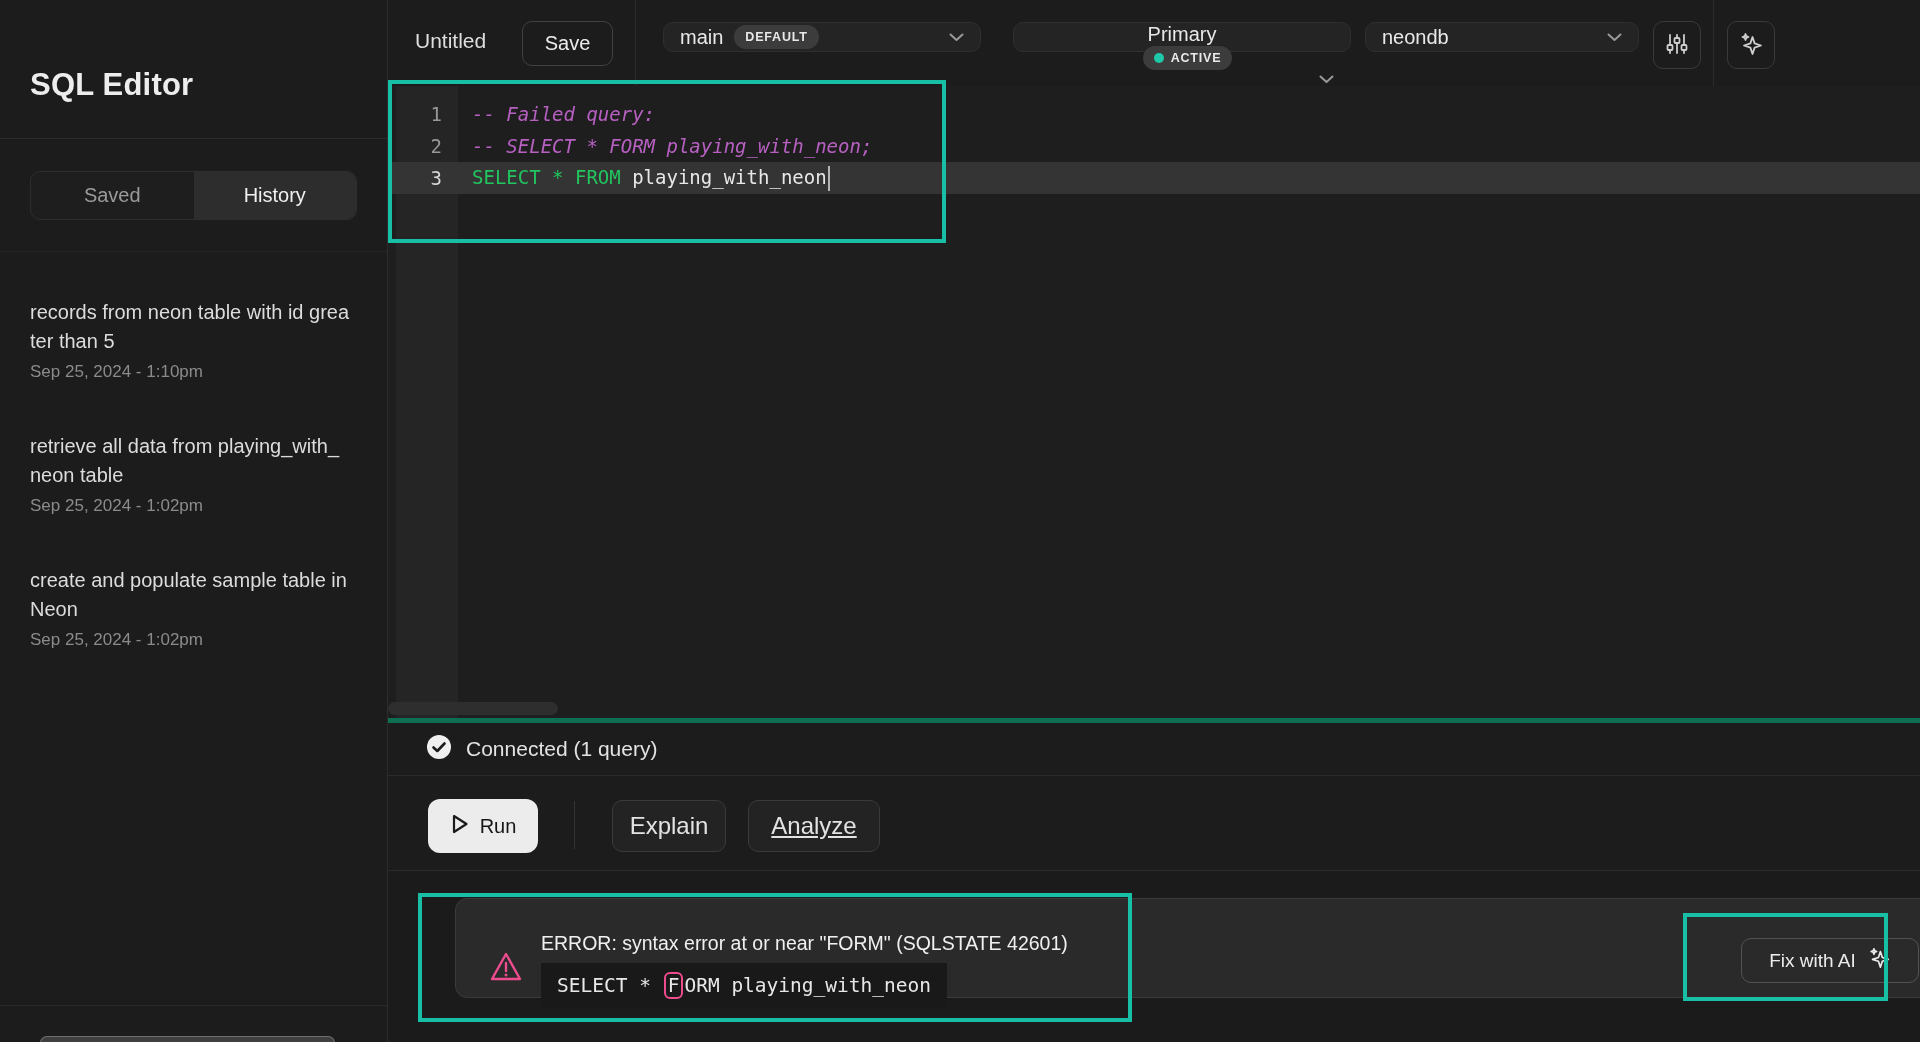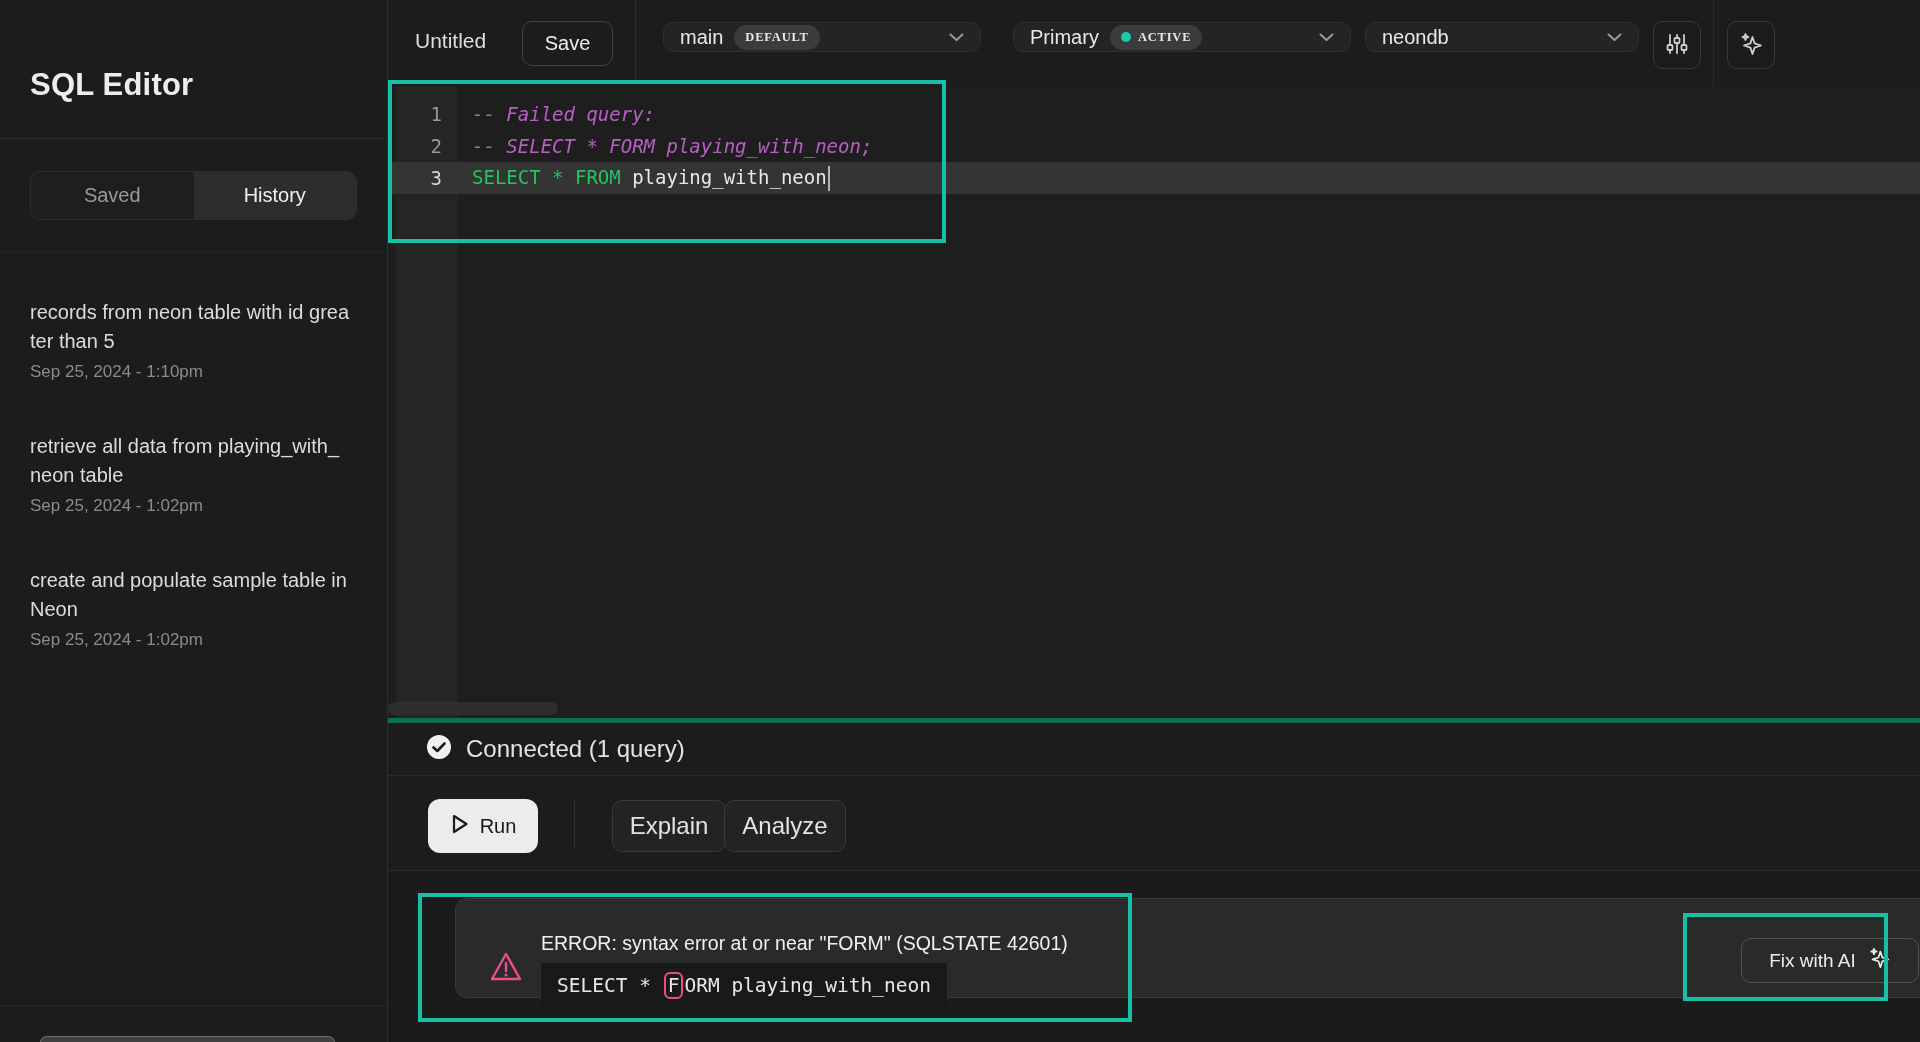--- a/index.html
+++ b/index.html
@@ -25,21 +25,21 @@
   
   .main { position:absolute; left:388px; top:0; width:1532px; height:1042px; background:#1c1c1c; }
 
   
   .topbar { position:absolute; left:0; top:0; width:100%; height:108px; }
   .doc-title { position:absolute; left:27px; top:29px; font-size:21px; color:#dedede; }
   .save-btn { position:absolute; left:134px; top:21px; width:91px; height:45px; border:1px solid #414141; border-radius:10px; background:transparent; color:#ececec; font-size:20px; display:flex; align-items:center; justify-content:center; cursor:pointer; }
   .topbar-vdiv { position:absolute; top:0; width:1px; height:86px; background:#2c2c2c; }
   .dd { position:absolute; top:22px; height:30px; background:#242424; border:1px solid #2f2f2f; border-radius:10px; display:flex; align-items:center; padding:0 16px; cursor:pointer; }
   .dd-label { font-size:20px; color:#e8e8e8; }
-  .badge { background:#3c3c3c; color:#e9e9e9; border-radius:20px; font-size:12.5px; font-weight:bold; letter-spacing:.8px; padding:5px 11px; margin-left:11px; display:flex; align-items:center;font-family:Liberation Serif, serif; }
+  .badge { background:#3c3c3c; color:#e9e9e9; border-radius:20px; font-size:12.5px; font-weight:bold; letter-spacing:.8px; padding:5px 11px; margin-left:11px; display:flex; align-items:center; }
   .dot { width:10px; height:10px; border-radius:50%; background:#1fc8a9; margin-right:7px; }
   .dd .chev { margin-left:auto; }
   .icon-btn { position:absolute; top:21px; width:48px; height:48px; border:1px solid #3a3a3a; border-radius:10px; background:transparent; display:flex; align-items:center; justify-content:center; cursor:pointer; }
 
   
   .editor { position:absolute; left:0; top:86px; width:100%; height:632px; background:#1e1e1e; }
   .gutter-strip { position:absolute; left:8px; top:0; width:62px; height:100%; background:#252525; }
   .code-line { position:absolute; left:0; width:100%; height:32px; display:flex; align-items:center; font-family:"DejaVu Sans Mono","Liberation Mono",monospace; font-size:19px; }
   .code-line .ln { width:70px; padding-right:16px; text-align:right; color:#989898; flex:none; font-family:"DejaVu Sans Mono",monospace; }
   .code-line .code { white-space:pre; }
@@ -48,21 +48,21 @@
   .tok-comment { color:#b760c2; font-style:italic; }
   .tok-kw { color:#22c55e; }
   .tok-plain { color:#e8e8e8; }
   .cursor { display:inline-block; width:2px; height:25px; background:#b5b5b5; vertical-align:middle; margin-left:1px; }
   .hscroll-thumb { position:absolute; left:0; top:616px; width:170px; height:13px; background:#2e2e2e; border-radius:7px; }
 
   .green-divider { position:absolute; left:0; top:718px; width:100%; height:5px; background:#0e6e52; }
 
   
   .status-row { position:absolute; left:0; top:723px; width:100%; height:53px; border-bottom:1px solid #2b2b2b; display:flex; align-items:center; padding-left:38px; }
-  .status-text { font-size:24px; color:#e3e3e3; margin-left:14px; }
+  .status-text { font-size:21px; color:#e3e3e3; margin-left:14px; }
   .actions-row { position:absolute; left:0; top:777px; width:100%; height:94px; border-bottom:1px solid #2b2b2b; }
   .run-btn { position:absolute; left:40px; top:22px; width:110px; height:54px; background:#ececec; color:#171717; border:none; border-radius:12px; font-size:20px; display:flex; align-items:center; justify-content:center; gap:10px; cursor:pointer; }
   .actions-vdiv { position:absolute; left:186px; top:24px; width:1px; height:48px; background:#333; }
   .ghost-btn { position:absolute; top:23px; height:52px; background:#232323; border:1px solid #3a3a3a; border-radius:10px; color:#e3e3e3; font-size:24px; display:flex; align-items:center; justify-content:center; cursor:pointer; }
 
   
   .results { position:absolute; left:0; top:872px; width:100%; height:170px; background:#1b1b1b; }
   .error-panel { position:absolute; left:25px; top:26px; width:1482px; height:100px; background:#2a2a2a; border:1px solid #3a3a3a; border-radius:12px;margin-left:42px; }
   .warn-icon { position:absolute; left:33px; top:52px; }
   .error-line1 { position:absolute; left:85px; top:33px; font-size:19.5px; color:#f0f0f0; }
@@ -119,21 +119,21 @@
       <div class="dd" style="left:275px; width:318px;">
         <span class="dd-label">main</span>
         <span class="badge">DEFAULT</span>
         <span class="chev">
           <svg width="15" height="9" viewBox="0 0 15 9">
               <path d="M1.5 1.5 L7.5 7 L13.5 1.5" fill="none" stroke="#9a9a9a" stroke-width="2" stroke-linecap="round" stroke-linejoin="round"></path>
             </svg>
         </span>
       </div>
 
-      <div class="dd" style="left:625px; width:338px;">
+      <div class="dd" style="left:625px; width:338px;flex-direction:column;">
         <span class="dd-label">Primary</span>
         <span class="badge">
             <span class="dot"></span>
             <span>ACTIVE</span>
           </span>
         <span class="chev">
           <svg width="15" height="9" viewBox="0 0 15 9">
               <path d="M1.5 1.5 L7.5 7 L13.5 1.5" fill="none" stroke="#9a9a9a" stroke-width="2" stroke-linecap="round" stroke-linejoin="round"></path>
             </svg>
         </span>
@@ -207,21 +207,21 @@
       <button class="run-btn">
         <span>
           <svg width="20" height="22" viewBox="0 0 20 22">
               <path d="M4 3 L16.5 11 L4 19 Z" fill="none" stroke="#1a1a1a" stroke-width="2.2" stroke-linejoin="round"></path>
             </svg>
         </span>
         <span>Run</span>
       </button>
       <div class="actions-vdiv"></div>
       <button class="ghost-btn" style="left:224px; width:114px;">Explain</button>
-      <button class="ghost-btn" style="left:336px; width:122px;">Analyze</button>
+      <button class="ghost-btn" style="left:360px; width:132px;text-decoration:underline;">Analyze</button>
     </div>
 
     <div class="results">
       <div class="error-panel">
         <span class="warn-icon">
           <svg width="34" height="32" viewBox="0 0 34 32">
             <path d="M17 3 L31 28 L3 28 Z" fill="none" stroke="#ed4c8e" stroke-width="2.4" stroke-linejoin="round"></path>
             <line x1="17" y1="12" x2="17" y2="20" stroke="#ed4c8e" stroke-width="2.4" stroke-linecap="round"></line>
             <circle cx="17" cy="24" r="1.5" fill="#ed4c8e"></circle>
           </svg>

